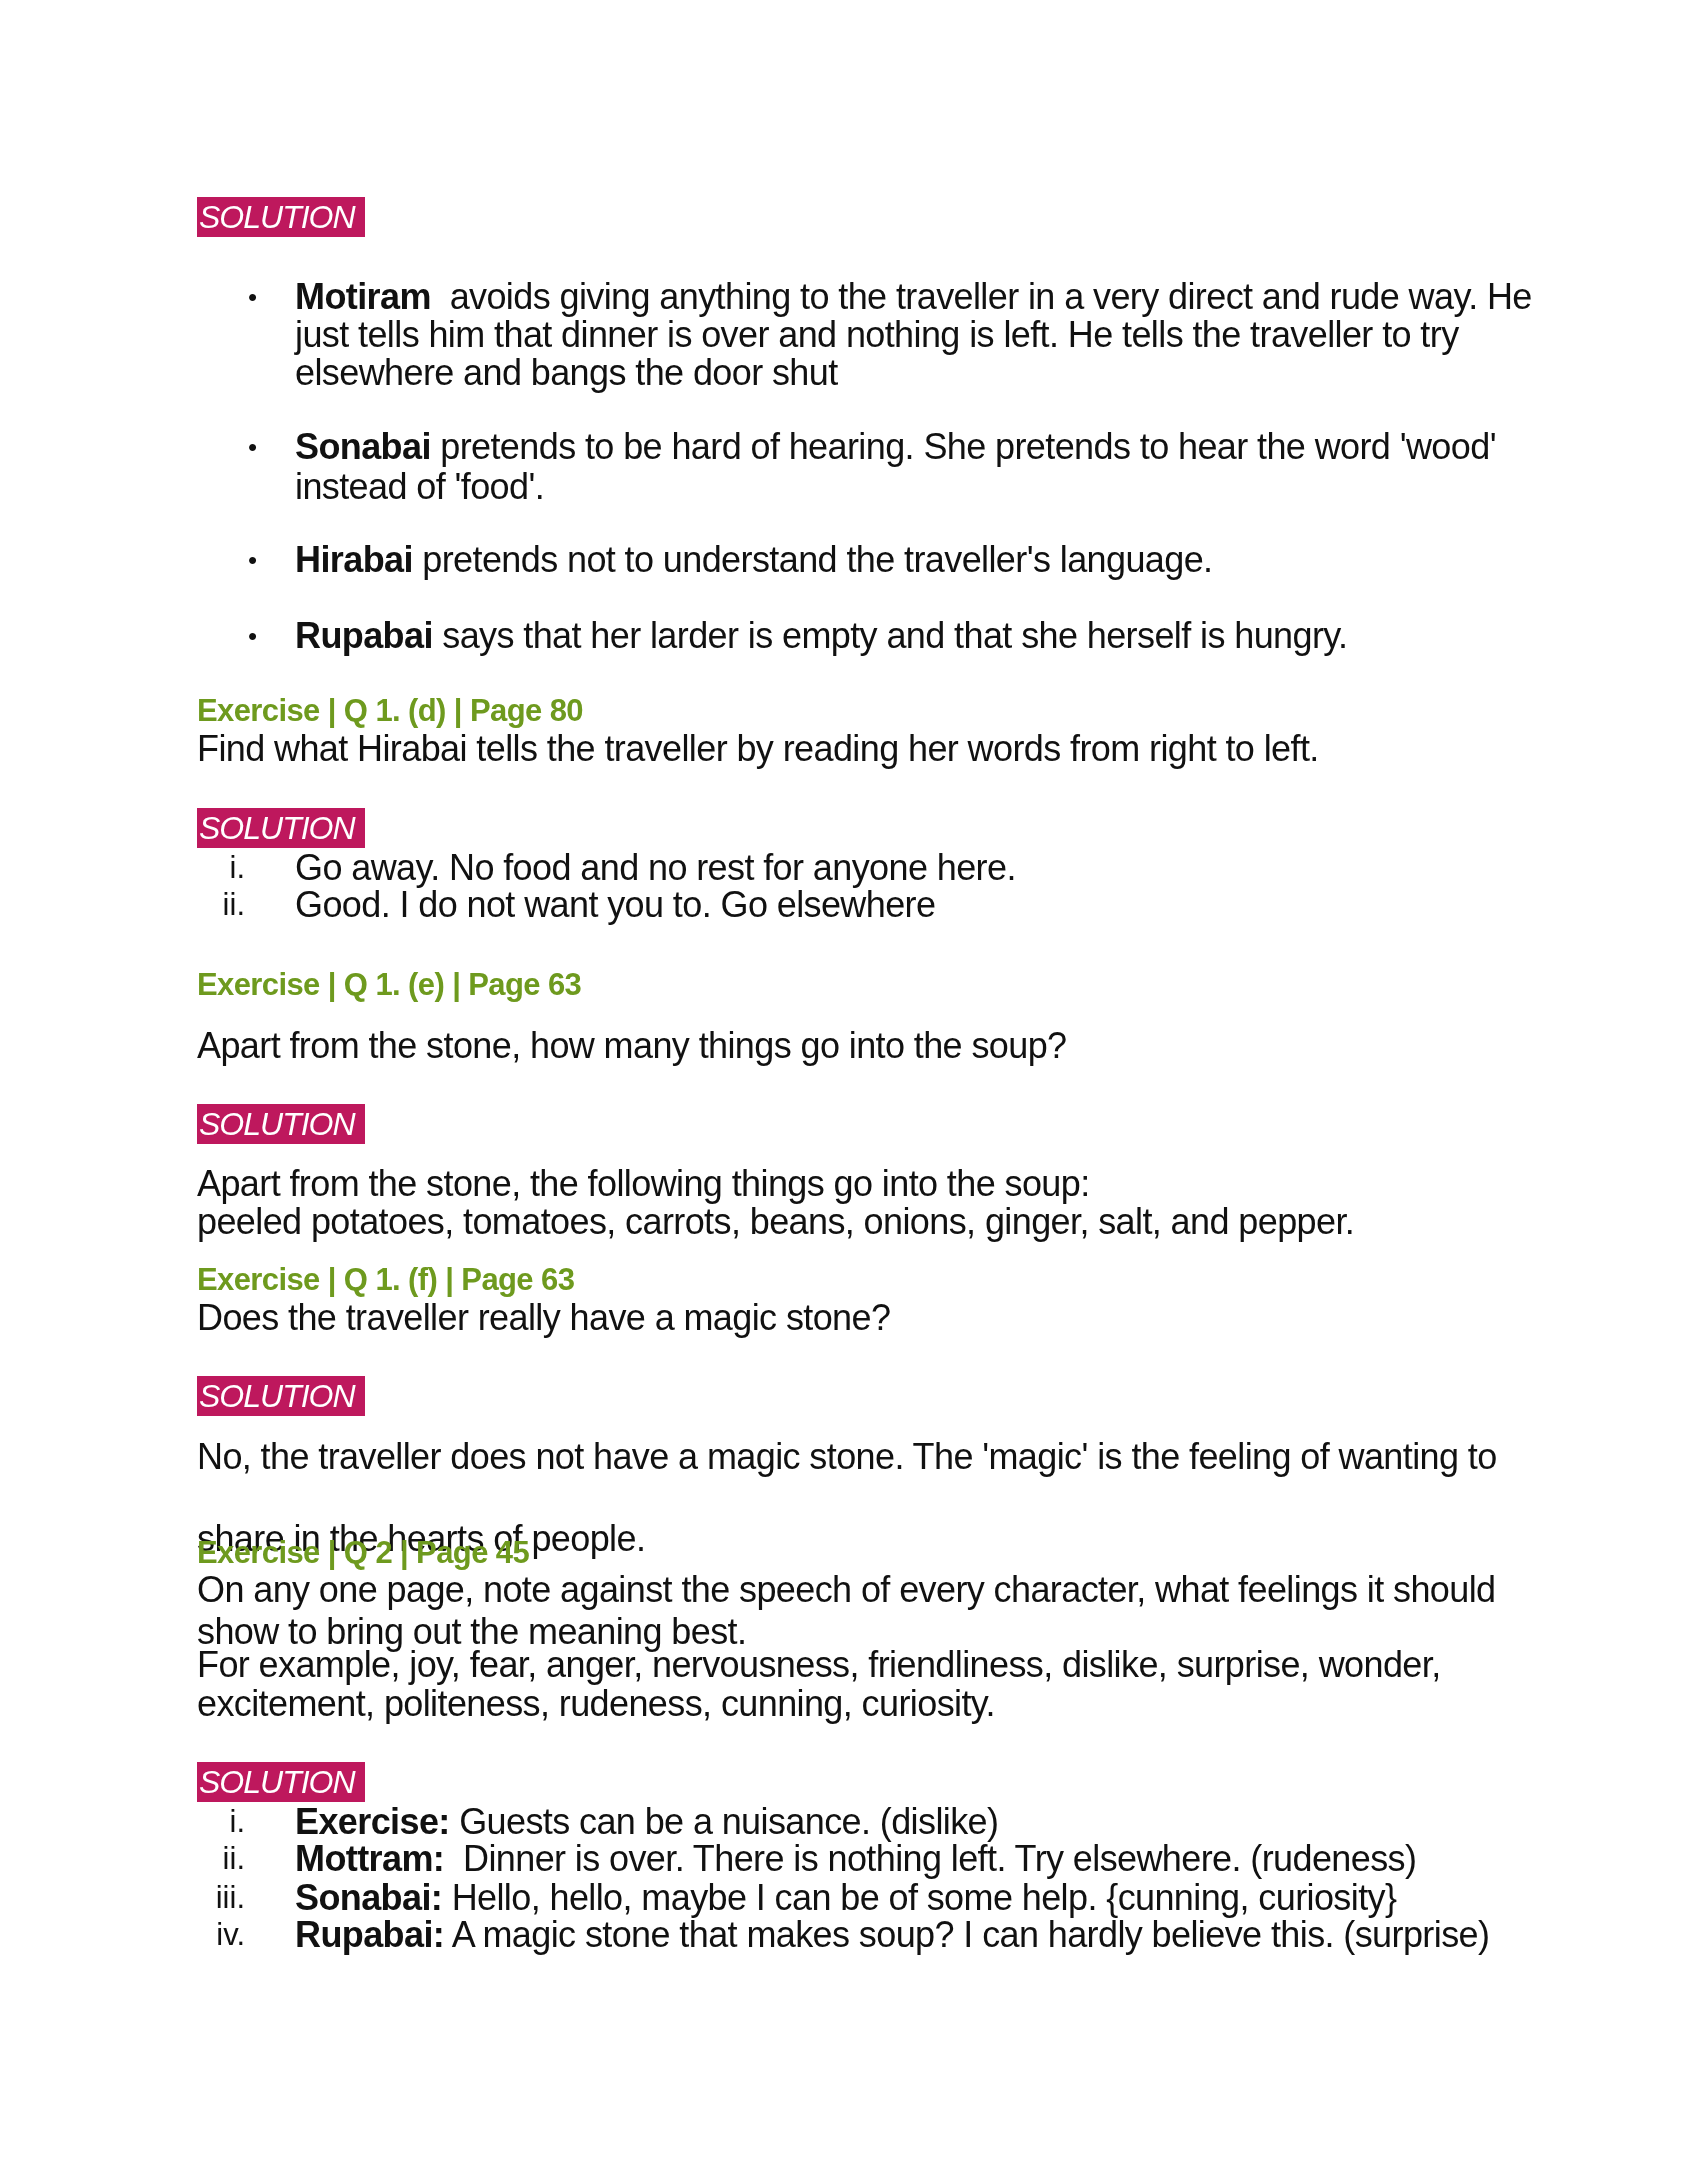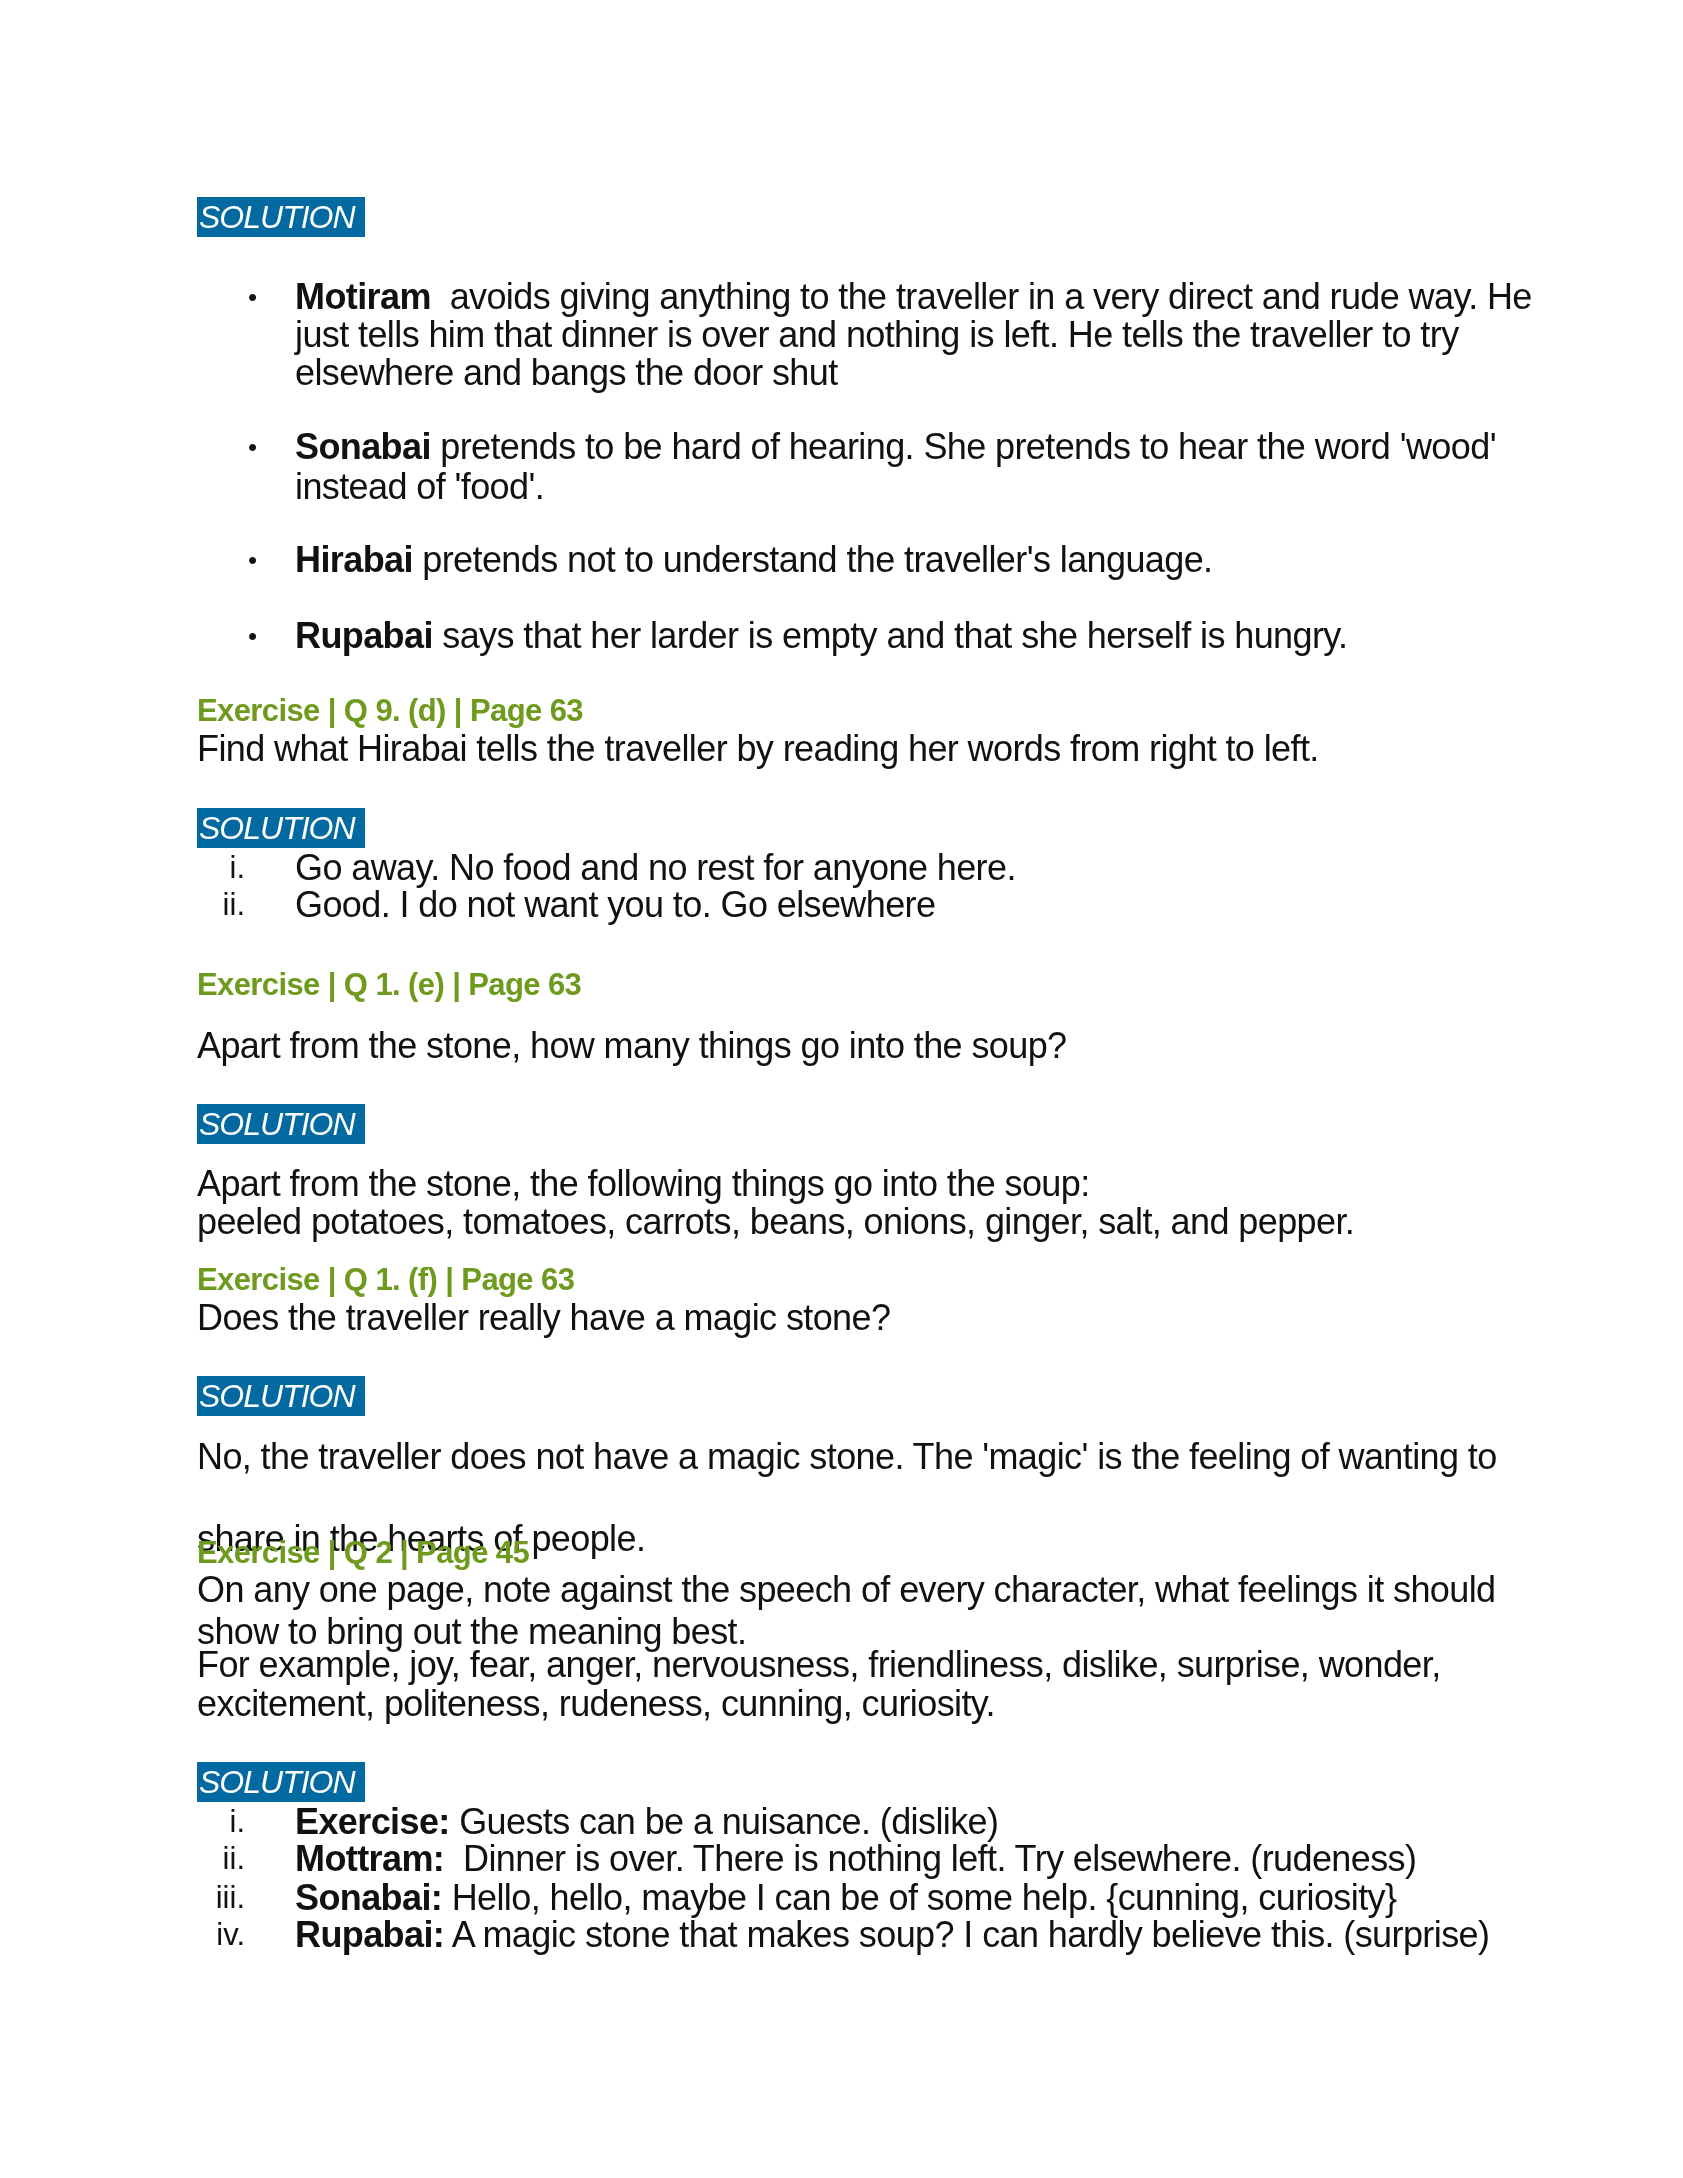--- a/index.html
+++ b/index.html
@@ -1,19 +1,19 @@
 <!DOCTYPE html>
 <html><head>
 <meta charset="utf-8">
 <style>
   html,body{margin:0;padding:0;background:#fff;}
   body{width:1683px;height:2178px;position:relative;overflow:hidden;font-family:"Liberation Sans",sans-serif;color:#111;}
   .ln{position:absolute;left:197px;font-size:36px;line-height:38px;white-space:nowrap;letter-spacing:-0.6px;}
   .ind{left:295px;}
-  .sol{position:absolute;left:197px;height:40px;width:168px;background:#0369a1;color:#fff;font-style:italic;font-size:32px;line-height:40px;padding-left:2px;box-sizing:border-box;letter-spacing:-1px;}
+  .sol{position:absolute;left:197px;height:40px;width:168px;background:#be185d;color:#fff;font-style:italic;font-size:32px;line-height:40px;padding-left:2px;box-sizing:border-box;letter-spacing:-1px;}
   .ex{position:absolute;left:197px;font-size:31px;font-weight:bold;color:#6e9a1e;line-height:38px;letter-spacing:-0.6px;}
   .bul{position:absolute;left:248px;font-size:26px;line-height:38px;}
   .num{position:absolute;font-size:31px;line-height:38px;text-align:right;width:51px;left:194px;}
   b{font-weight:bold;}
 </style>
 </head>
 <body>
 
 <div class="sol" style="top:197px">SOLUTION</div>
 
@@ -25,21 +25,21 @@
 <span class="bul" style="top:428px">•</span>
 <div class="ln ind" style="top:428px"><b>Sonabai</b> <span>pretends to be hard of hearing. She pretends to hear the word 'wood'</span></div>
 <div class="ln ind" style="top:468px">instead of 'food'.</div>
 
 <span class="bul" style="top:541px">•</span>
 <div class="ln ind" style="top:541px"><b>Hirabai</b> <span>pretends not to understand the traveller's language.</span></div>
 
 <span class="bul" style="top:617px">•</span>
 <div class="ln ind" style="top:617px"><b>Rupabai</b> <span>says that her larder is empty and that she herself is hungry.</span></div>
 
-<div class="ex" style="top:692px">Exercise | Q 9. (d) | Page 63</div>
+<div class="ex" style="top:692px">Exercise | Q 1. (d) | Page 80</div>
 <div class="ln" style="top:730px">Find what Hirabai tells the traveller by reading her words from right to left.</div>
 <div class="sol" style="top:808px">SOLUTION</div>
 <span class="num" style="top:849px">i.</span>
 <div class="ln ind" style="top:849px">Go away. No food and no rest for anyone here.</div>
 <span class="num" style="top:886px">ii.</span>
 <div class="ln ind" style="top:886px">Good. I do not want you to.  Go elsewhere</div>
 
 <div class="ex" style="top:966px">Exercise | Q 1. (e) | Page 63</div>
 <div class="ln" style="top:1027px">Apart from the stone, how many things go into the soup?</div>
 <div class="sol" style="top:1104px">SOLUTION</div>

